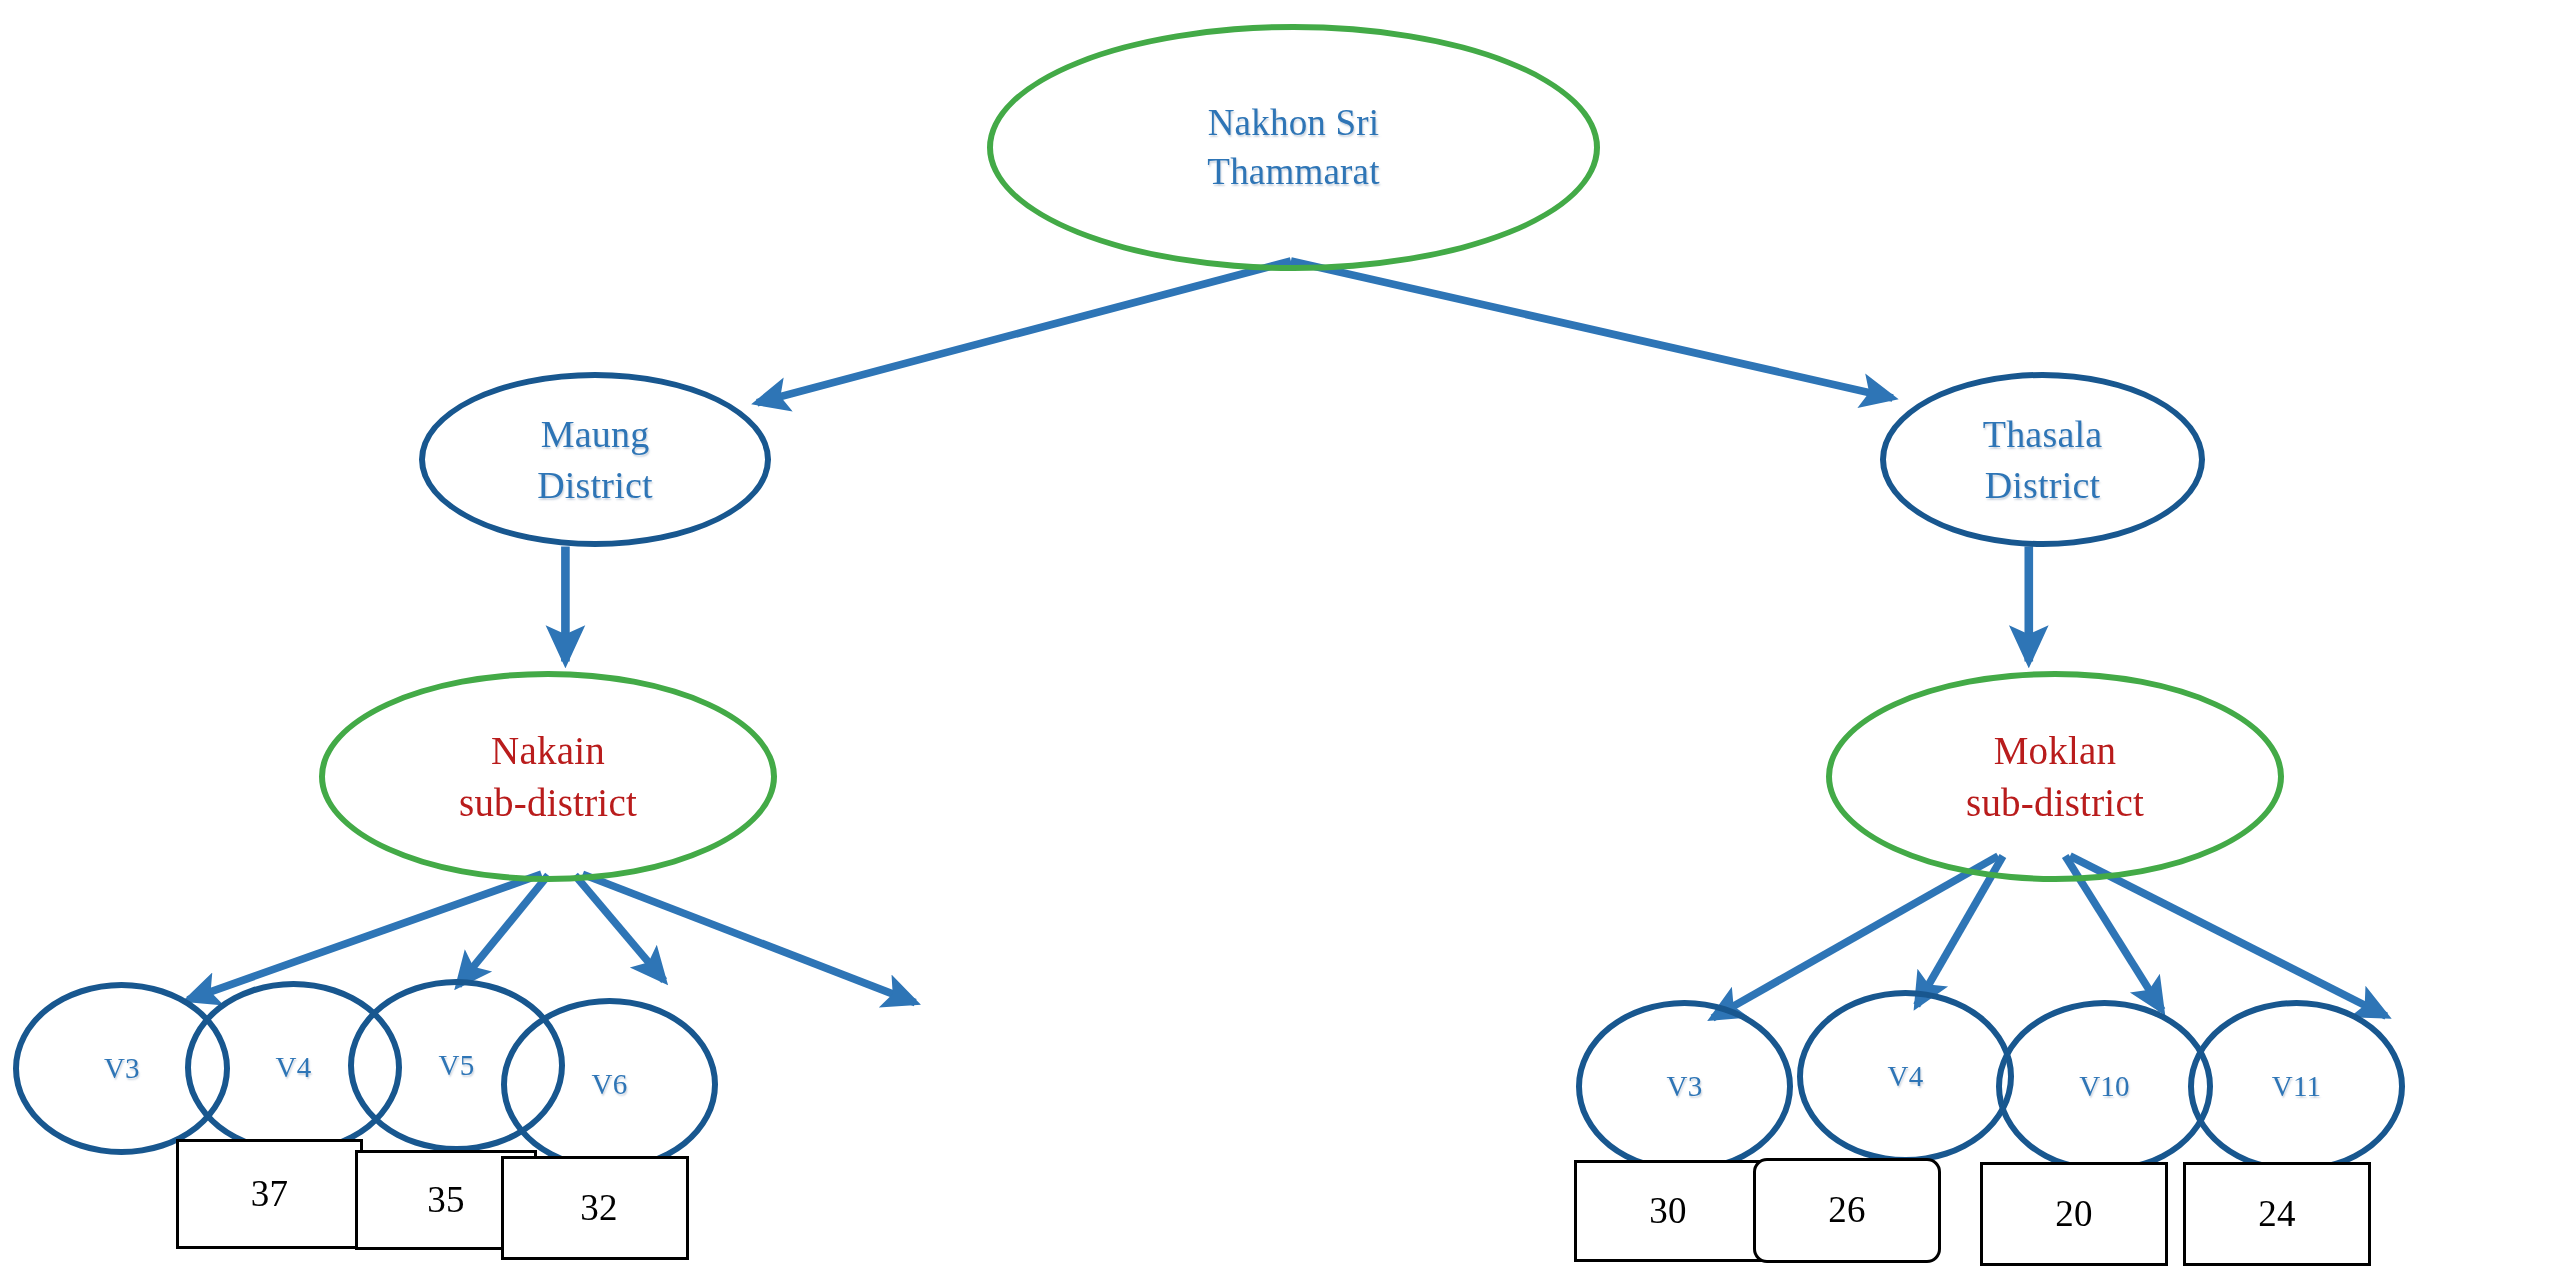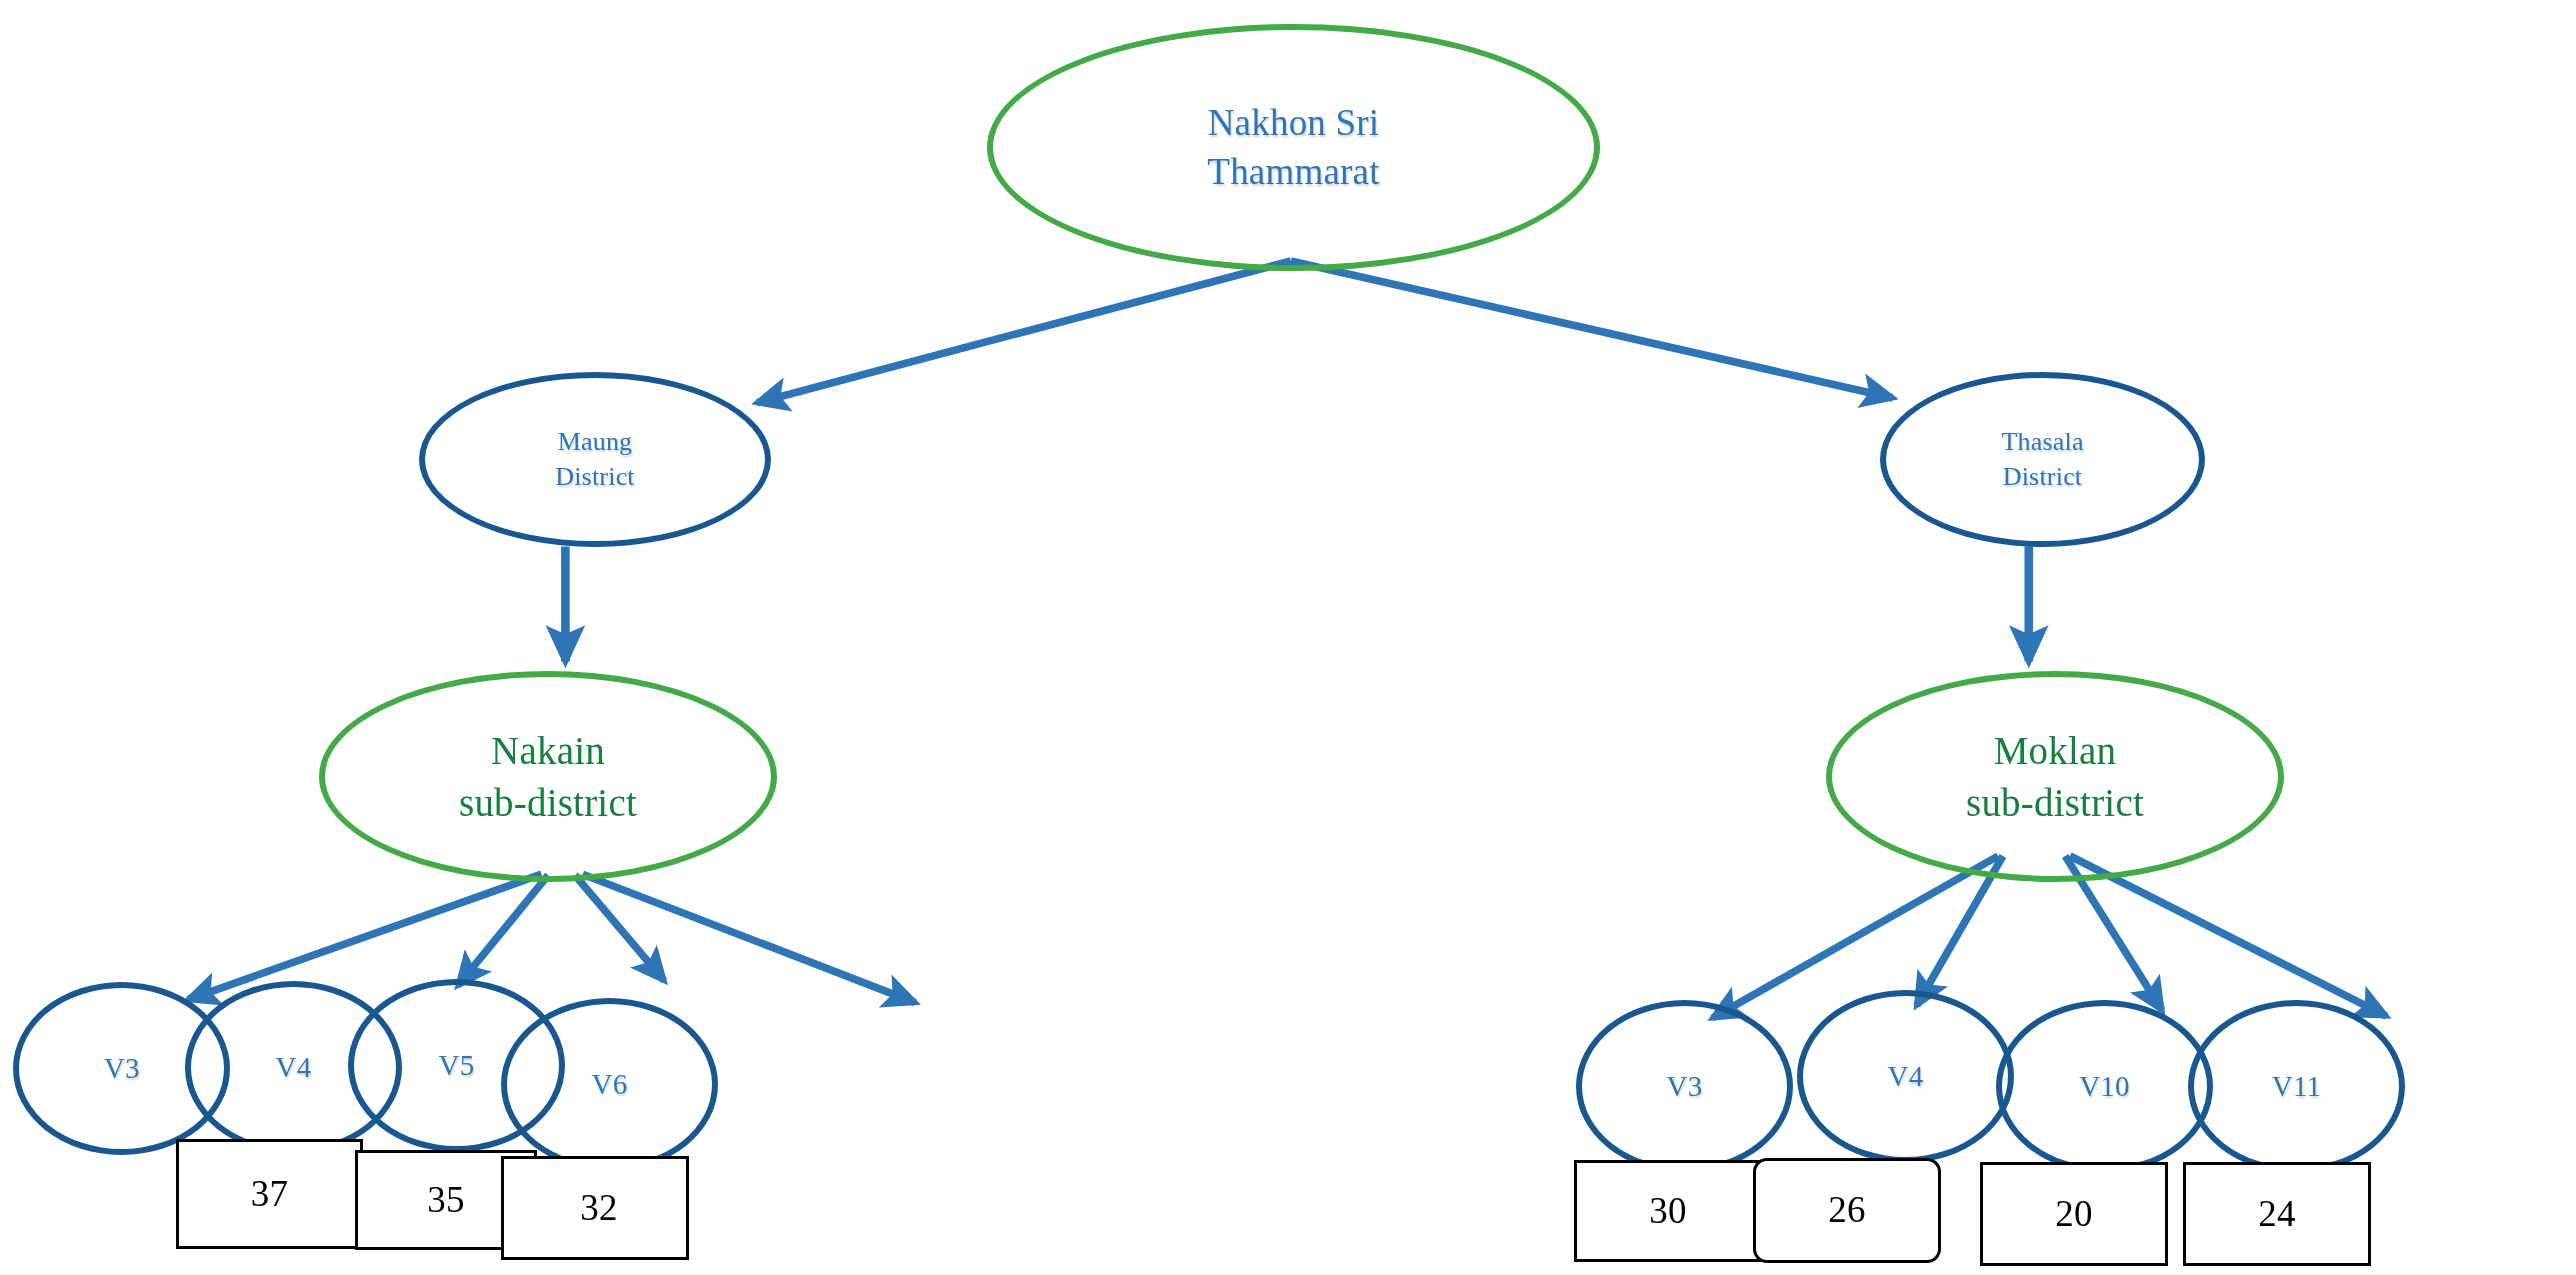--- a/index.html
+++ b/index.html
@@ -52,30 +52,30 @@
     font-size: 37px;
     text-shadow: 1px 1.9px 1.9px rgba(160,175,195,0.55);
   }
   
   .n-district {
     border-width: 6.7px;
     border-color: #18578F;
   }
   .n-district .node-label {
     color: #2E75B6;
-    font-size: 26px;
+    font-size: 38px;
     text-shadow: 1px 1.9px 1.9px rgba(160,175,195,0.55);
   }
   
   .n-sub {
     border-width: 6.7px;
     border-color: #43AA47;
   }
   .n-sub .node-label {
-    color: #15803d;
+    color: #b91c1c;
     font-size: 39px;
   }
   
   .n-village {
     border-width: 6.7px;
     border-color: #18578F;
   }
   .n-village .node-label {
     color: #2E75B6;
     font-size: 29px;

